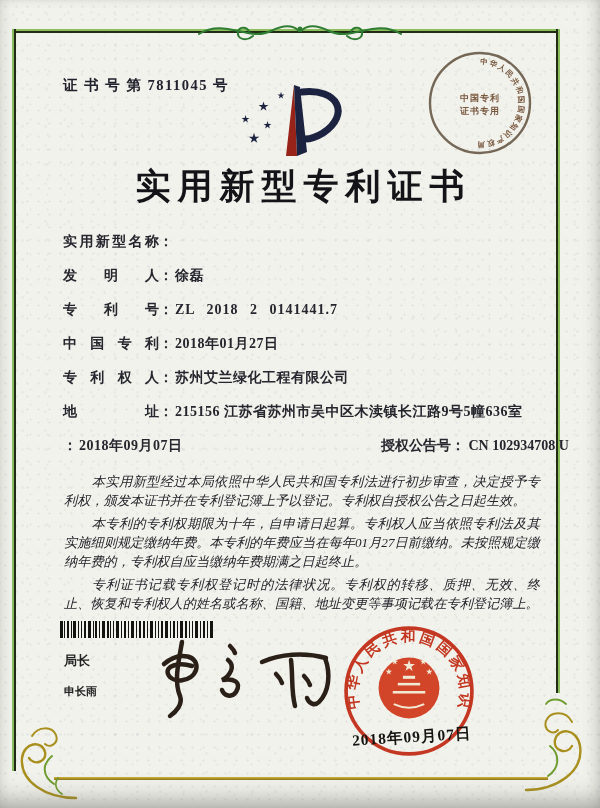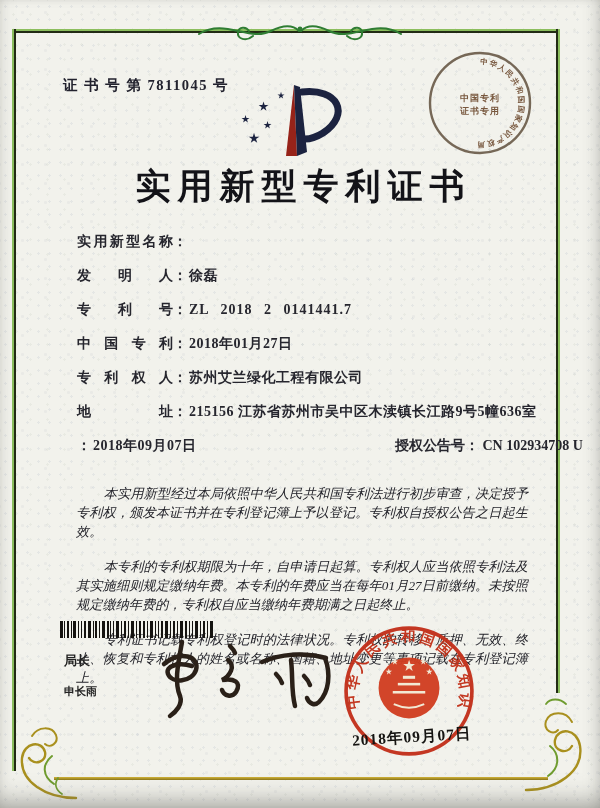--- a/index.html
+++ b/index.html
@@ -33,30 +33,30 @@
   
   .cert-number{position:absolute;left:63px;top:76px;font-size:14.5px;font-weight:bold;
     letter-spacing:1.5px;color:#22222e;white-space:nowrap;}
   .security-seal{position:absolute;left:427px;top:50px;width:106px;height:106px;
     filter:blur(.4px);opacity:.92;}
   .logo{position:absolute;left:233px;top:80px;width:134px;height:82px;}
   .title{position:absolute;left:0;top:163px;width:100%;text-align:center;
     font-size:35px;font-weight:bold;letter-spacing:7px;text-indent:7px;color:#131318;}
   
   .fields{position:absolute;left:63px;top:231px;width:490px;display:flex;
-    flex-direction:column;gap:13px;font-size:14px;font-weight:bold;color:#26262e;margin-left:14px;}
+    flex-direction:column;gap:13px;font-size:14px;font-weight:bold;color:#26262e;}
   .field-row{display:flex;white-space:nowrap;position:relative;height:21px;line-height:21px;}
   .field-label{display:inline-block;width:96px;text-align:justify;text-align-last:justify;}
   .field-value{margin-left:2px;letter-spacing:.5px;}
   .patent-no .field-value{word-spacing:7px;letter-spacing:1px;}
   .grant-no{position:absolute;left:318px;top:0;white-space:nowrap;}
   
   .body-text{position:absolute;left:60px;top:468px;width:484px;font-size:13.2px;
     line-height:1.44;text-align:justify;color:#23232a;font-style:italic;}
-  .body-text p{margin:16px;text-indent:2.1em;}
+  .body-text p{margin:4px;text-indent:2.1em;}
   
   .barcode{position:absolute;left:60px;top:621px;width:156px;height:17px;}
   .signer-title{position:absolute;left:64px;top:652px;font-size:13px;font-weight:bold;
     font-family:"Liberation Sans","DejaVu Sans",sans-serif;color:#222;}
   .signer-name{position:absolute;left:64px;top:684px;font-size:11px;font-weight:bold;
     font-family:"Liberation Sans","DejaVu Sans",sans-serif;color:#222;}
   .signature{position:absolute;left:128px;top:630px;width:225px;height:90px;}
   .official-seal{position:absolute;left:341px;top:622px;width:136px;height:138px;opacity:.96;}
   .date-stamp{position:absolute;left:352px;top:727px;font-size:15.5px;font-weight:bold;
     letter-spacing:1px;color:#151412;transform:rotate(-3.5deg);white-space:nowrap;z-index:30;}

